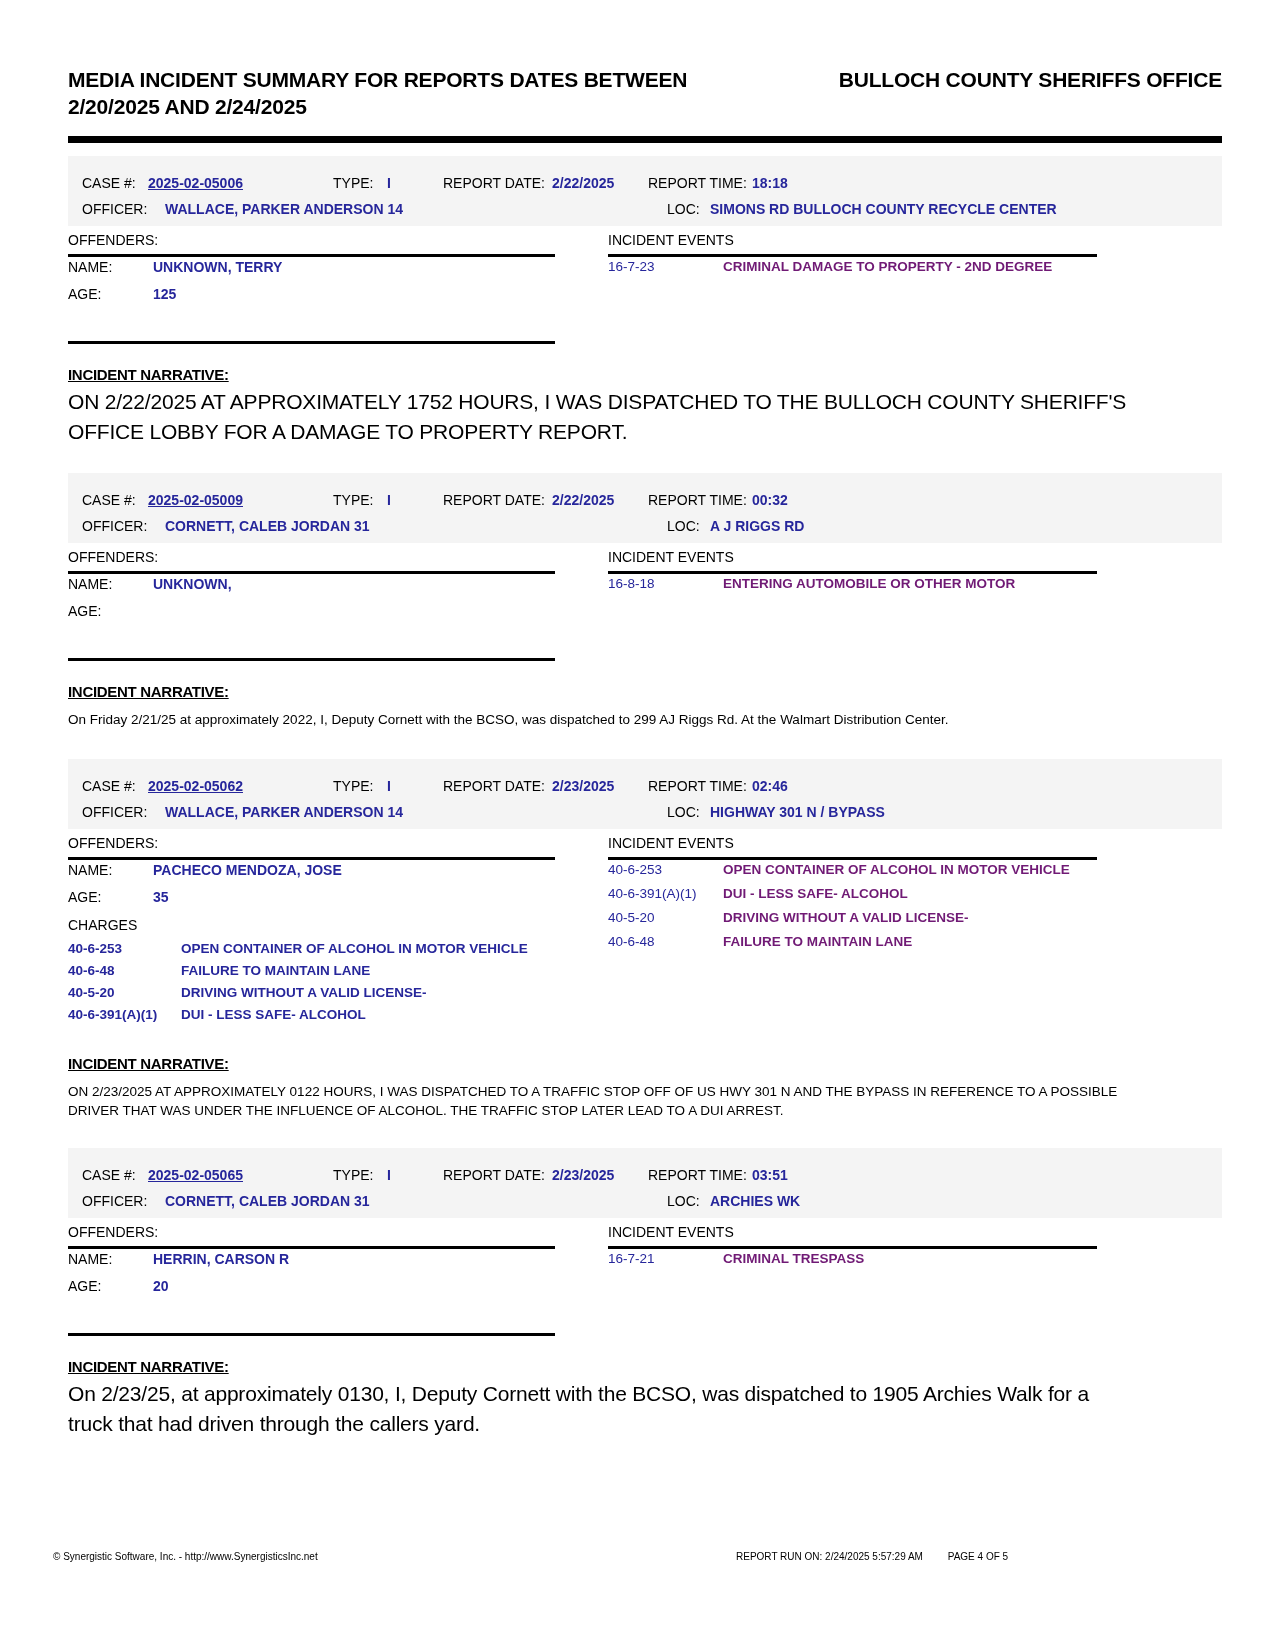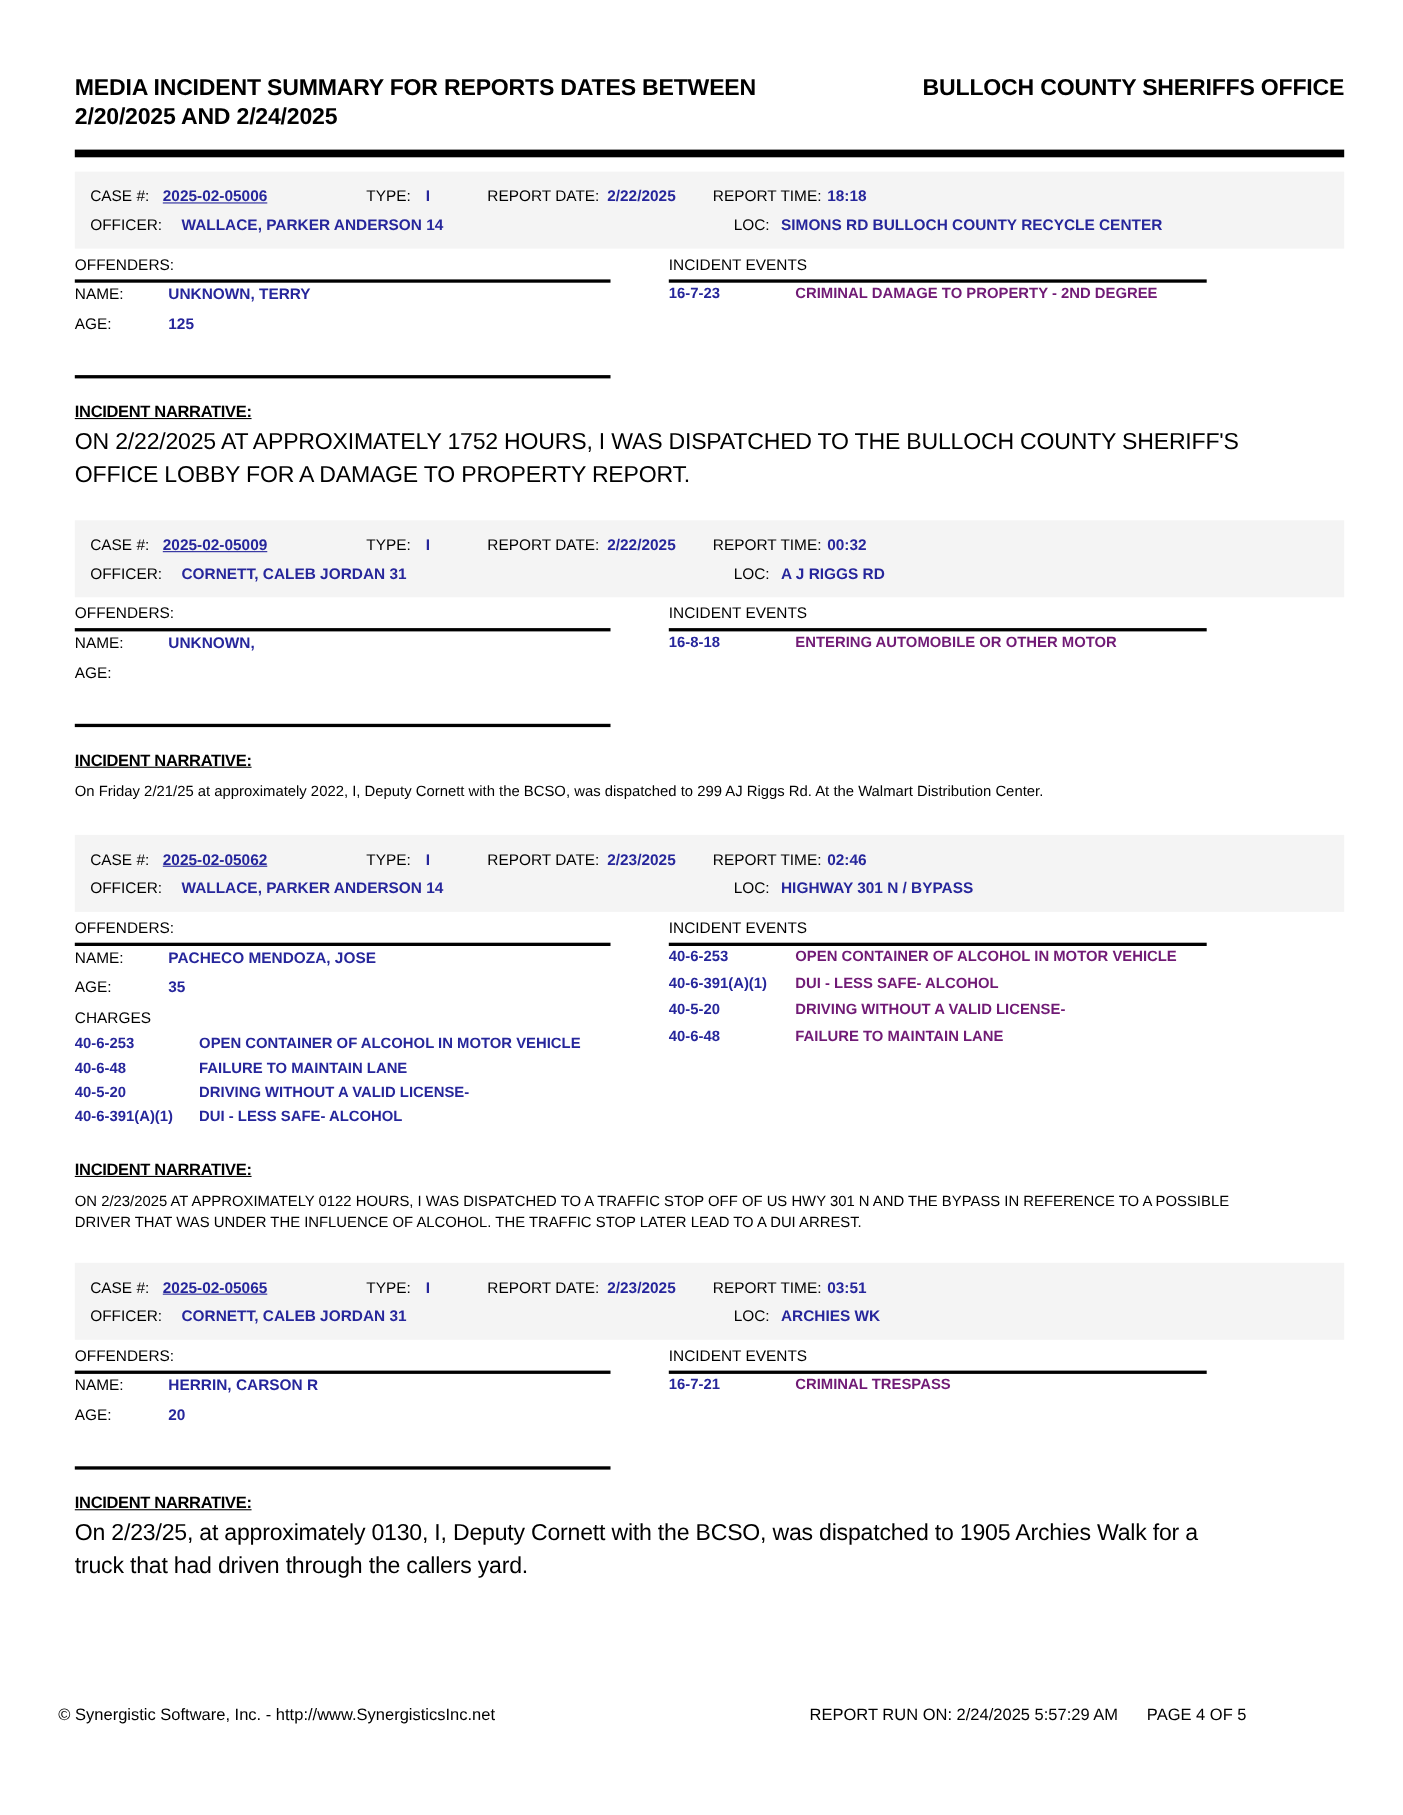--- a/index.html
+++ b/index.html
@@ -18,21 +18,21 @@
   .hdr { display: flex; justify-content: space-between; align-items: flex-start; }
   .hdr-title { font-size: 21px; font-weight: bold; line-height: 27px; letter-spacing: -0.2px; max-width: 640px; }
   .hdr-office { font-size: 21px; font-weight: bold; line-height: 27px; letter-spacing: -0.2px; white-space: nowrap; }
   .top-rule { height: 7px; background: #000; margin-top: 16px; }
   
   .case-band {
     background: #f4f4f4;
     margin-top: 13px;
     padding: 9px 0 9px 0;
   }
-  .band-row { display: flex; align-items: center; height: 26px; font-size: 14px; }
+  .band-row { display: flex; align-items: flex-end; height: 26px; font-size: 14px; }
   .lbl { color: #000; font-weight: normal; }
   .val { color: #26269b; font-weight: bold; }
   .case-link { color: #26269b; font-weight: bold; text-decoration: underline; cursor: pointer; }
   .f-case-lbl   { margin-left: 14px; width: 66px; }
   .f-case-val   { width: 185px; }
   .f-type-lbl   { width: 54px; }
   .f-type-val   { width: 56px; }
   .f-rdate-lbl  { width: 109px; }
   .f-rdate-val  { width: 96px; }
   .f-rtime-lbl  { width: 104px; }
@@ -47,21 +47,21 @@
   .col-head { font-size: 14px; height: 22px; }
   .col-rule { height: 3px; background: #000; }
   .kv-row { display: flex; align-items: baseline; height: 25px; margin-top: 2px; font-size: 14px; }
   .kv-lbl { width: 85px; }
   .charges-lbl { font-size: 14px; height: 24px; margin-top: 3px; }
   .code-row { display: flex; align-items: baseline; height: 22px; font-size: 13.5px; }
   .code { width: 113px; color: #26269b; font-weight: bold; }
   .code-desc { color: #26269b; font-weight: bold; }
   .left-bottom-rule { height: 3px; background: #000; margin-top: 30px; }
   .ev-row { display: flex; align-items: baseline; height: 22px; margin-top: 2px; font-size: 13.5px; }
-  .ev-code { width: 115px; color: #26269b; font-weight: bold; }
+  .ev-code { width: 115px; color: #26269b; font-weight: normal; }
   .ev-desc { color: #701a75; font-weight: bold; }
   
   .narr-head {
     margin-top: 22px;
     font-size: 15px;
     font-weight: bold;
     text-decoration: underline;
     letter-spacing: -0.3px;
     height: 21px;
   }
@@ -78,21 +78,21 @@
     font-weight: normal;
     line-height: 19px;
     max-width: 1100px;
   }
   
   .footer {
     position: absolute;
     left: 53px; right: 44px;
     top: 1551px;
     display: flex;
-    font-size: 15px;
+    font-size: 10px;
     color: #000;
   }
   .footer-left { flex: 0 0 auto; }
   .footer-right { position: absolute; left: 683px; white-space: nowrap; }
   .footer-page { margin-left: 22px; }
 </style>
 </head>
 <body>
 
 <div class="page">

